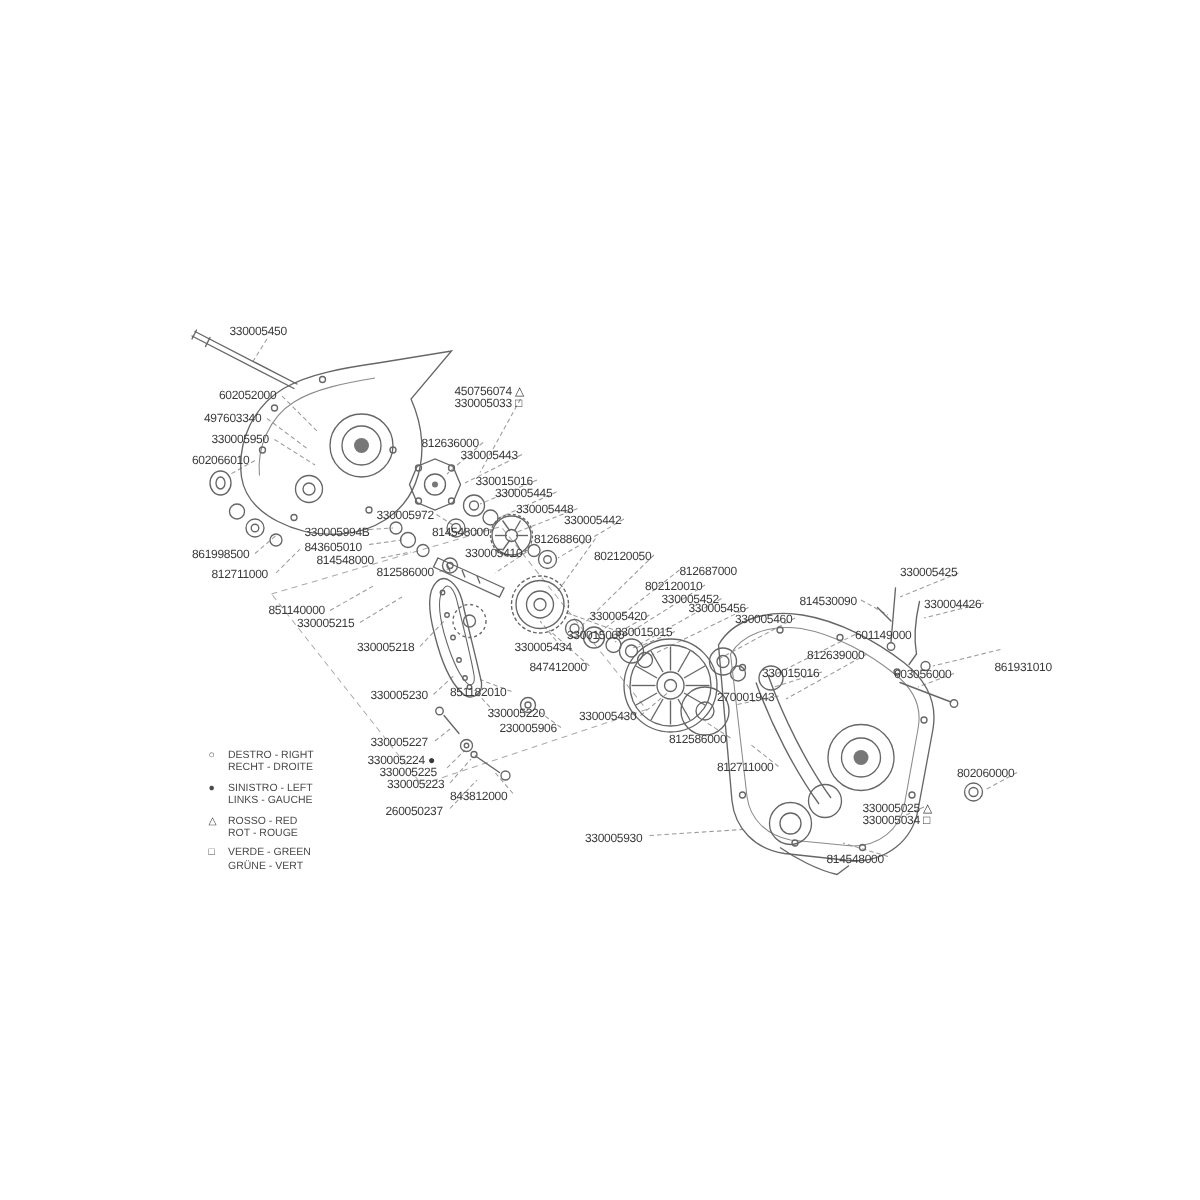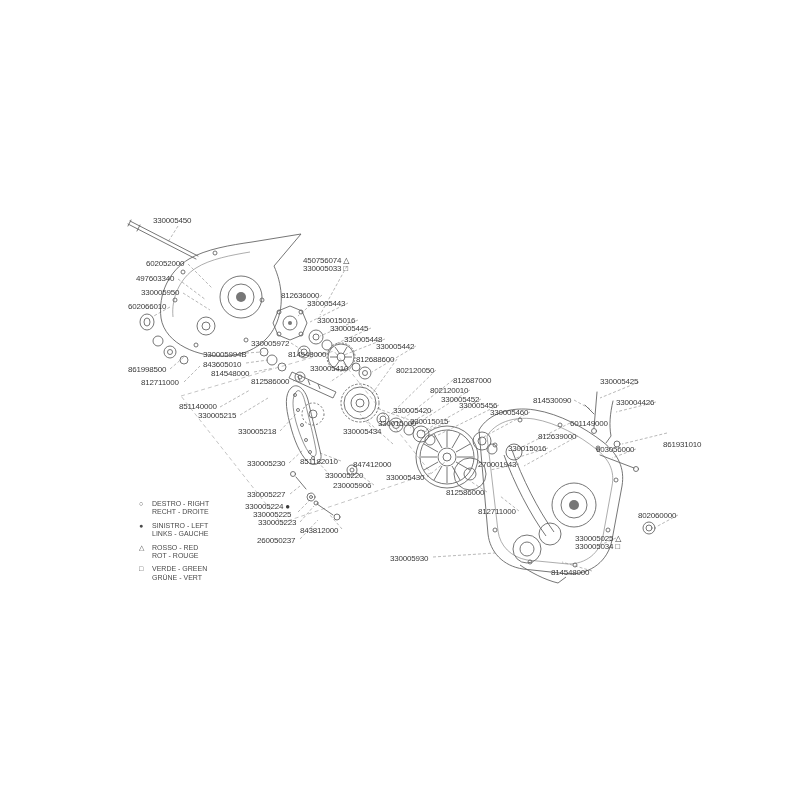--- a/index.html
+++ b/index.html
@@ -306,21 +306,21 @@
       <div class="lbl" style="left: 522px; top: 420px; padding-left: 48px;">601149000</div>
       <div class="lbl" style="left: 538px; top: 433px;">812639000</div>
       <div class="lbl" style="left: 508px; top: 445px;">330015016</div>
       <div class="lbl" style="left: 533px; top: 397px;">814530090</div>
       <div class="lbl" style="left: 600px; top: 378px;">330005425</div>
       <div class="lbl" style="left: 616px; top: 399px;">330004426</div>
       <div class="lbl" style="left: 628px; top: 441px; padding-left: 35px;">861931010</div>
       <div class="lbl" style="left: 596px; top: 446px;">603056000</div>
       <div class="lbl" style="left: 333px; top: 428px; margin-left: 10px;">330005434</div>
       <div class="lbl" style="left: 378px; top: 420px;">330015000</div>
-      <div class="lbl" style="left: 353px; top: 461px;">847412000</div>
+      <div class="lbl" style="left: 353px; top: 441px;">847412000</div>
       <div class="lbl" style="left: 300px; top: 458px;">851182010</div>
       <div class="lbl" style="left: 478px; top: 461px;">270001943</div>
       <div class="lbl" style="left: 386px; top: 474px;">330005430</div>
       <div class="lbl" style="left: 446px; top: 489px;">812586000</div>
       <div class="lbl" style="left: 478px; top: 508px;">812711000</div>
       <div class="lbl" style="left: 551px; top: 569px;">814548000</div>
       <div class="lbl" style="left: 575px; top: 535px;">330005025 △</div>
       <div class="lbl" style="left: 575px; top: 543px;">330005034 □</div>
       <div class="lbl" style="left: 638px; top: 512px;">802060000</div>
     </div>

